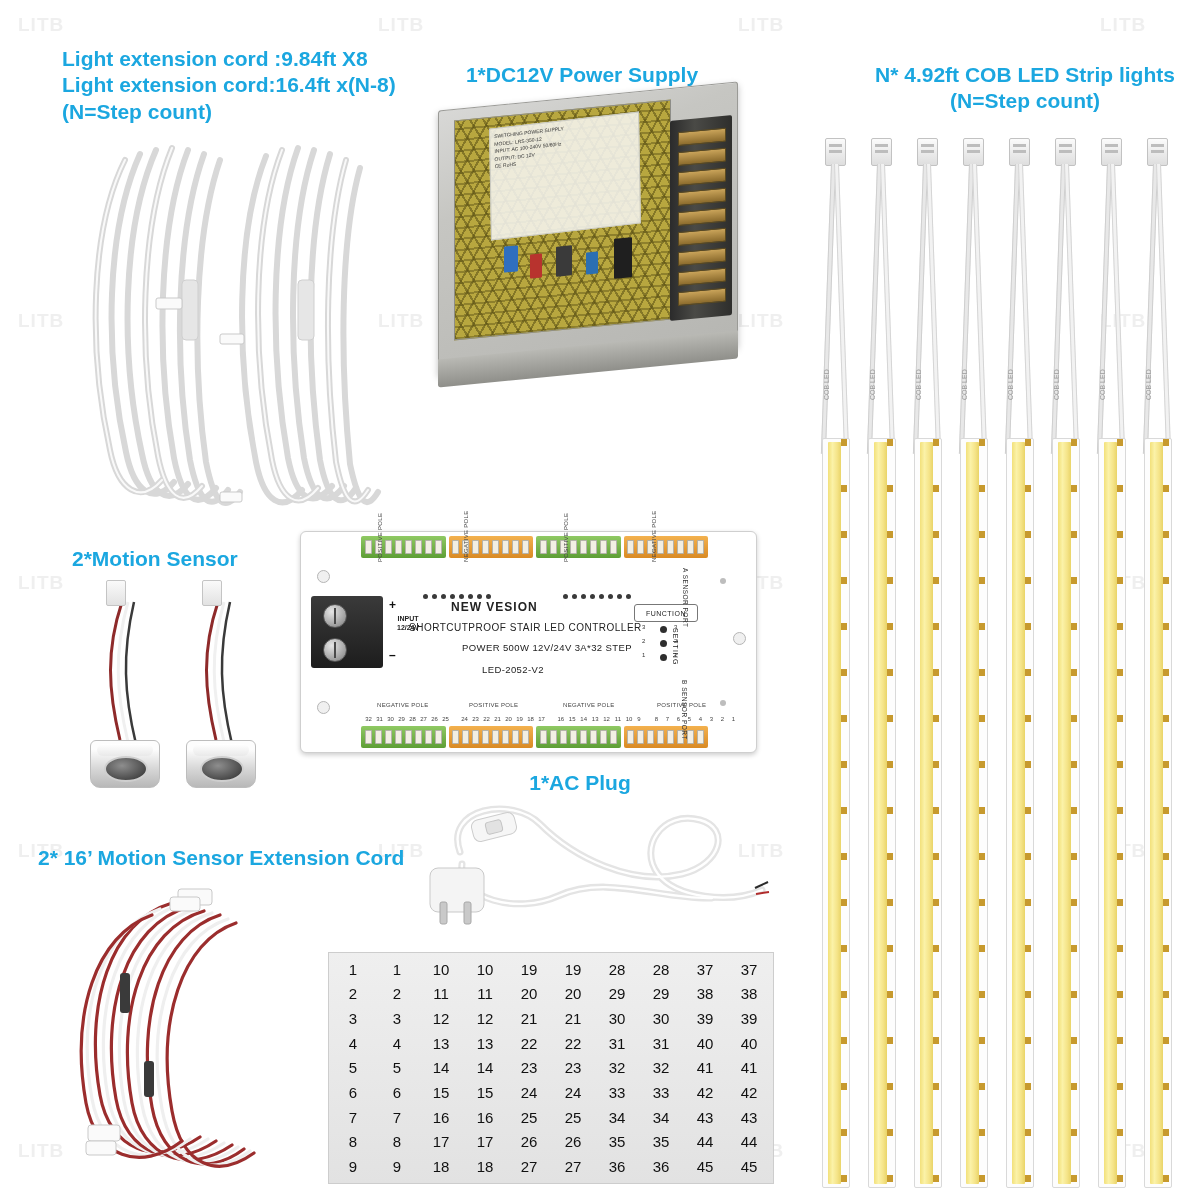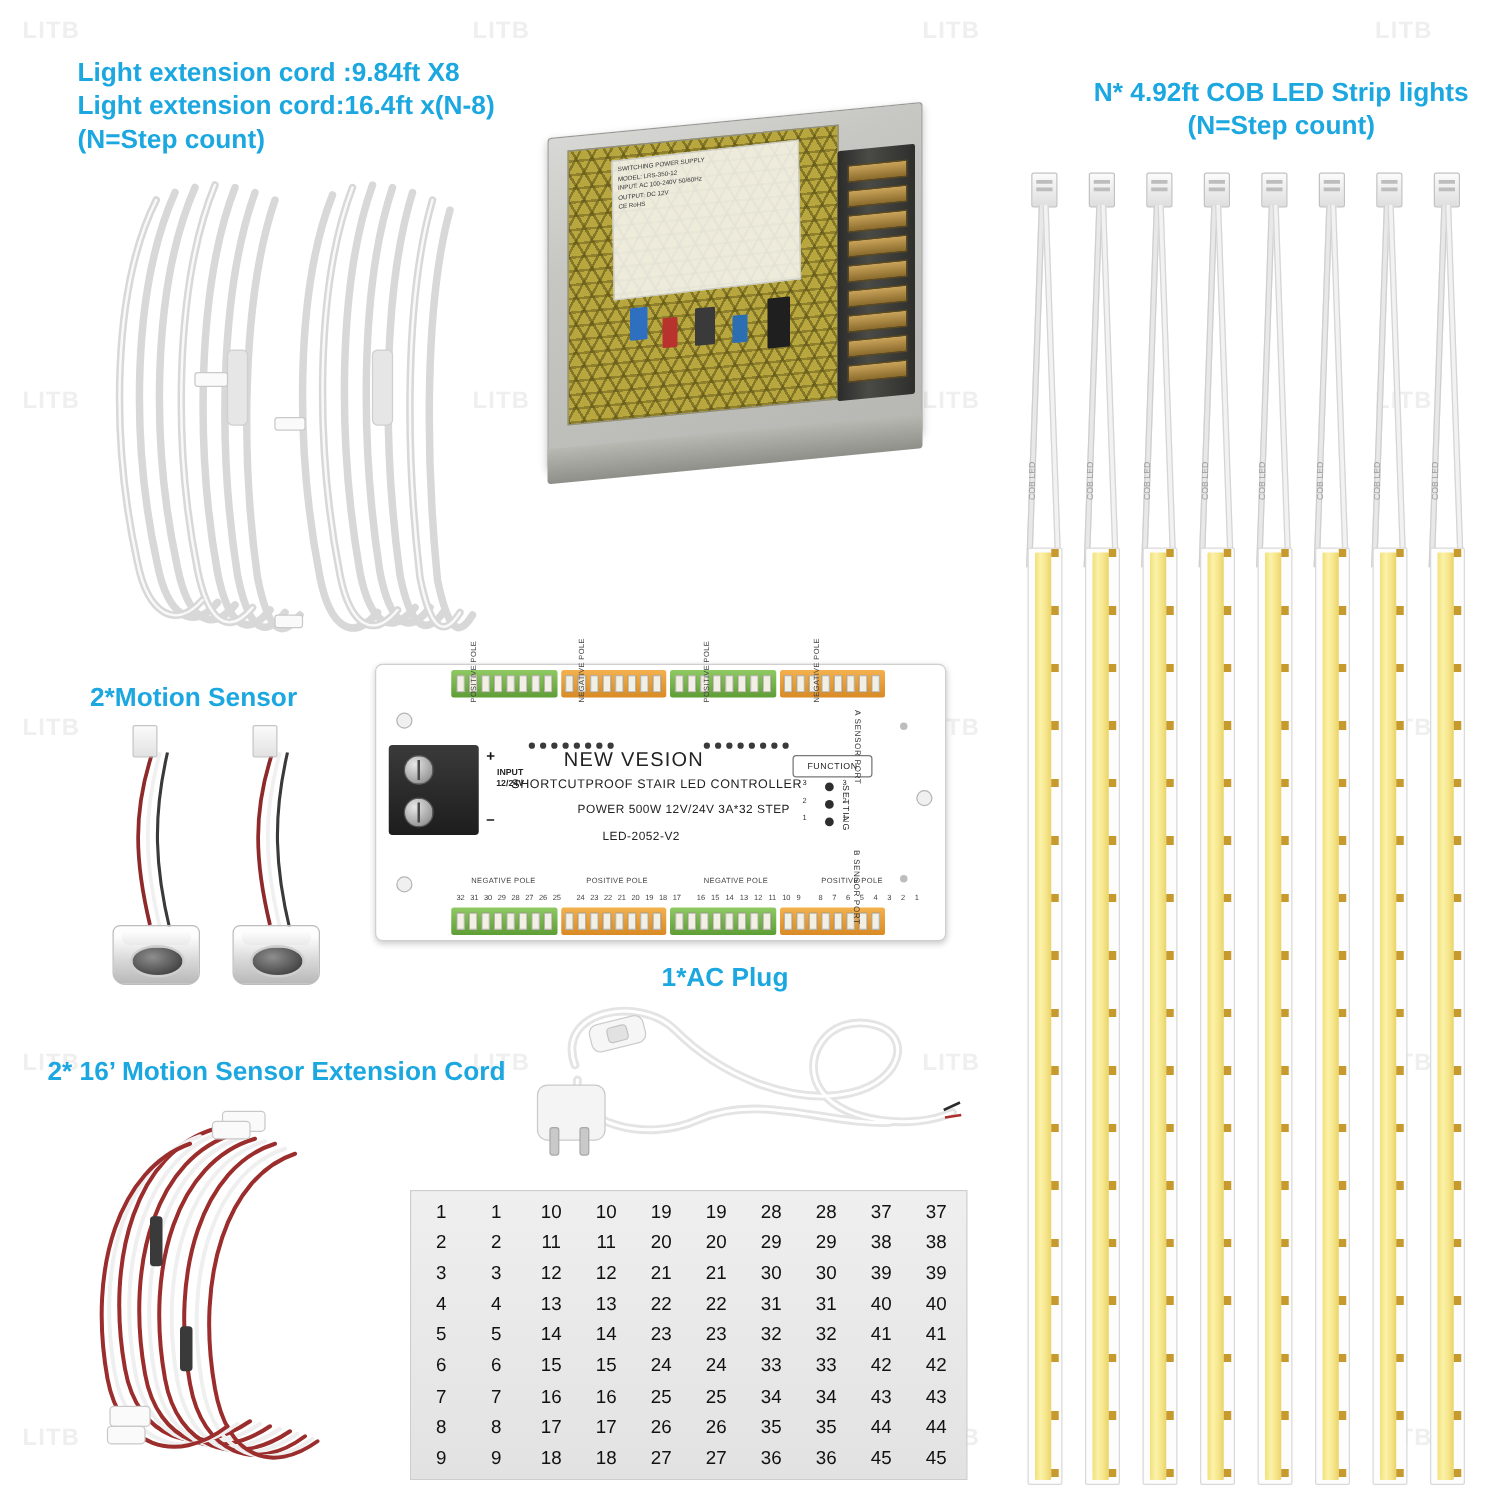--- a/index.html
+++ b/index.html
@@ -309,22 +309,22 @@
   .num-row {
     position: absolute;
     font-size: 6px;
     color: #444;
     display: flex;
     justify-content: space-around;
   }
   .ctrl .brand {
     position: absolute;
     left: 150px; top: 68px;
-    font-size: 16px;
-    font-weight: normal;
+    font-size: 12px;
+    font-weight: bold;
     color: #222;
     letter-spacing: 1px;
   }
   .ctrl .line2 {
     position: absolute;
     left: 108px; top: 90px;
     font-size: 10px;
     color: #222;
     letter-spacing: .5px;
   }
@@ -503,20 +503,21 @@
   <div class="wm" style="left:1100px;top:840px;">LITB</div>
   <div class="wm" style="left:18px;  top:1140px;">LITB</div>
   <div class="wm" style="left:378px; top:1140px;">LITB</div>
   <div class="wm" style="left:738px; top:1140px;">LITB</div>
   <div class="wm" style="left:1100px;top:1140px;">LITB</div>
 
   <div class="cap" style="left:62px; top:46px;">Light extension cord :9.84ft X8
 Light extension cord:16.4ft x(N-8)
 (N=Step count)</div>
 
+  <div class="cap center" style="left:432px; top:62px; width:300px;">1*DC12V Power Supply</div>
 
   <div class="cap center" style="left:845px; top:62px; width:360px;">N* 4.92ft COB LED Strip lights
 (N=Step count)</div>
 
 
   <div class="cap" style="left:72px; top:546px;">2*Motion Sensor</div>
 
   <div class="cap center" style="left:440px; top:770px; width:280px;text-align:center;">1*AC Plug</div>
 
   <div class="cap" style="left:38px; top:845px;">2* 16’ Motion Sensor Extension Cord</div>

